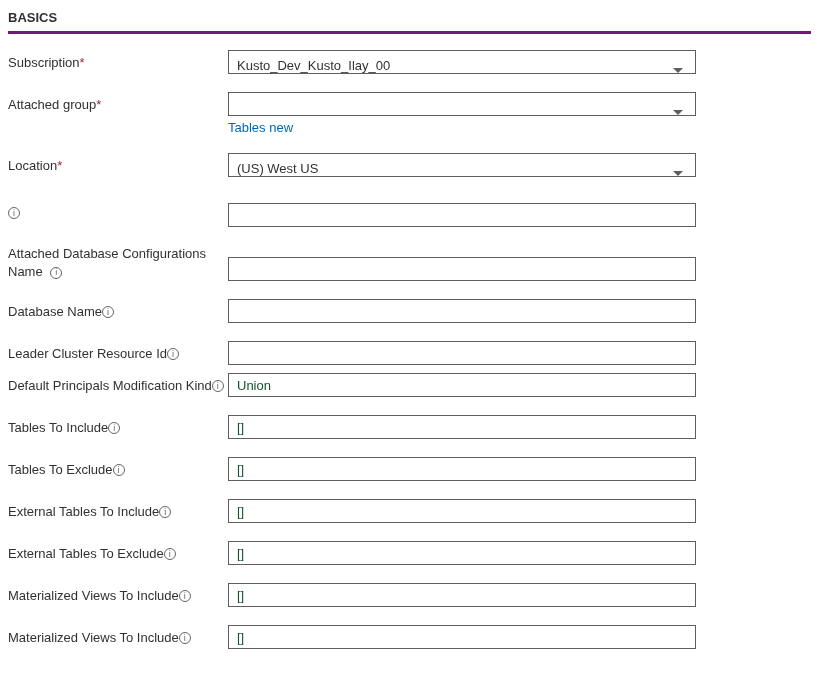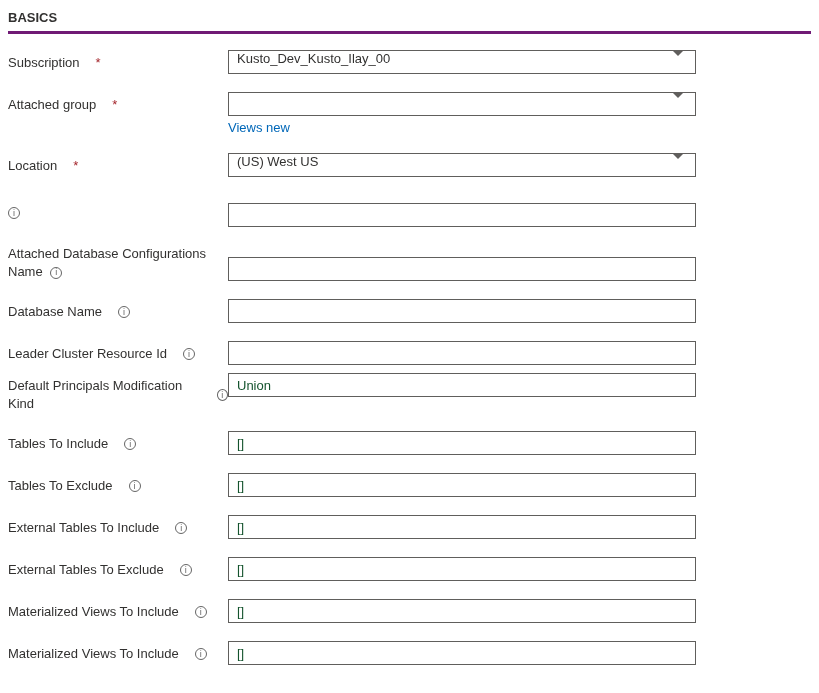--- a/index.html
+++ b/index.html
@@ -34,21 +34,21 @@
       margin-bottom: 18px;
     }
     .form-row.compact {
       margin-bottom: 8px;
     }
     .label-col {
       width: 220px;
       flex-shrink: 0;
       display: flex;
       align-items: center;
-      gap: 16px;
+      gap: 0;
       line-height: 18px;
       padding-top: 4px;
     }
     .label-col .req {
       color: #a4262c;
     }
     .info-icon {
       display:inline-flex;
       align-items:center;
       justify-content:center;
@@ -64,21 +64,21 @@
     .control-col {
       flex: 1;
       max-width: 468px;
     }
     .dropdown {
       width: 100%;
       height: 24px;
       border: 1px solid #605e5c;
       background: #ffffff;
       display: flex;
-      align-items: flex-start;
+      align-items: flex-end;
       justify-content: space-between;
       padding: 0 10px 0 8px;
       font-size: 13px;
       color: #323130;
       cursor: pointer;
     }
     .dropdown .chevron {
       border-left: 5px solid transparent;
       border-right: 5px solid transparent;
       border-top: 5px solid #605e5c;
@@ -128,21 +128,21 @@
   <div class="form-row">
     <div class="label-col">
       <span>Attached group</span>
       <span class="req">*</span>
     </div>
     <div class="control-col">
       <div class="dropdown">
         <span></span>
         <span class="chevron"></span>
       </div>
-      <a class="link">Views new</a>
+      <a class="link">Tables new</a>
     </div>
   </div>
 
   <div class="form-row" style="margin-bottom:8px;">
     <div class="label-col">
       <span>Location</span>
       <span class="req">*</span>
     </div>
     <div class="control-col">
       <div class="dropdown">

